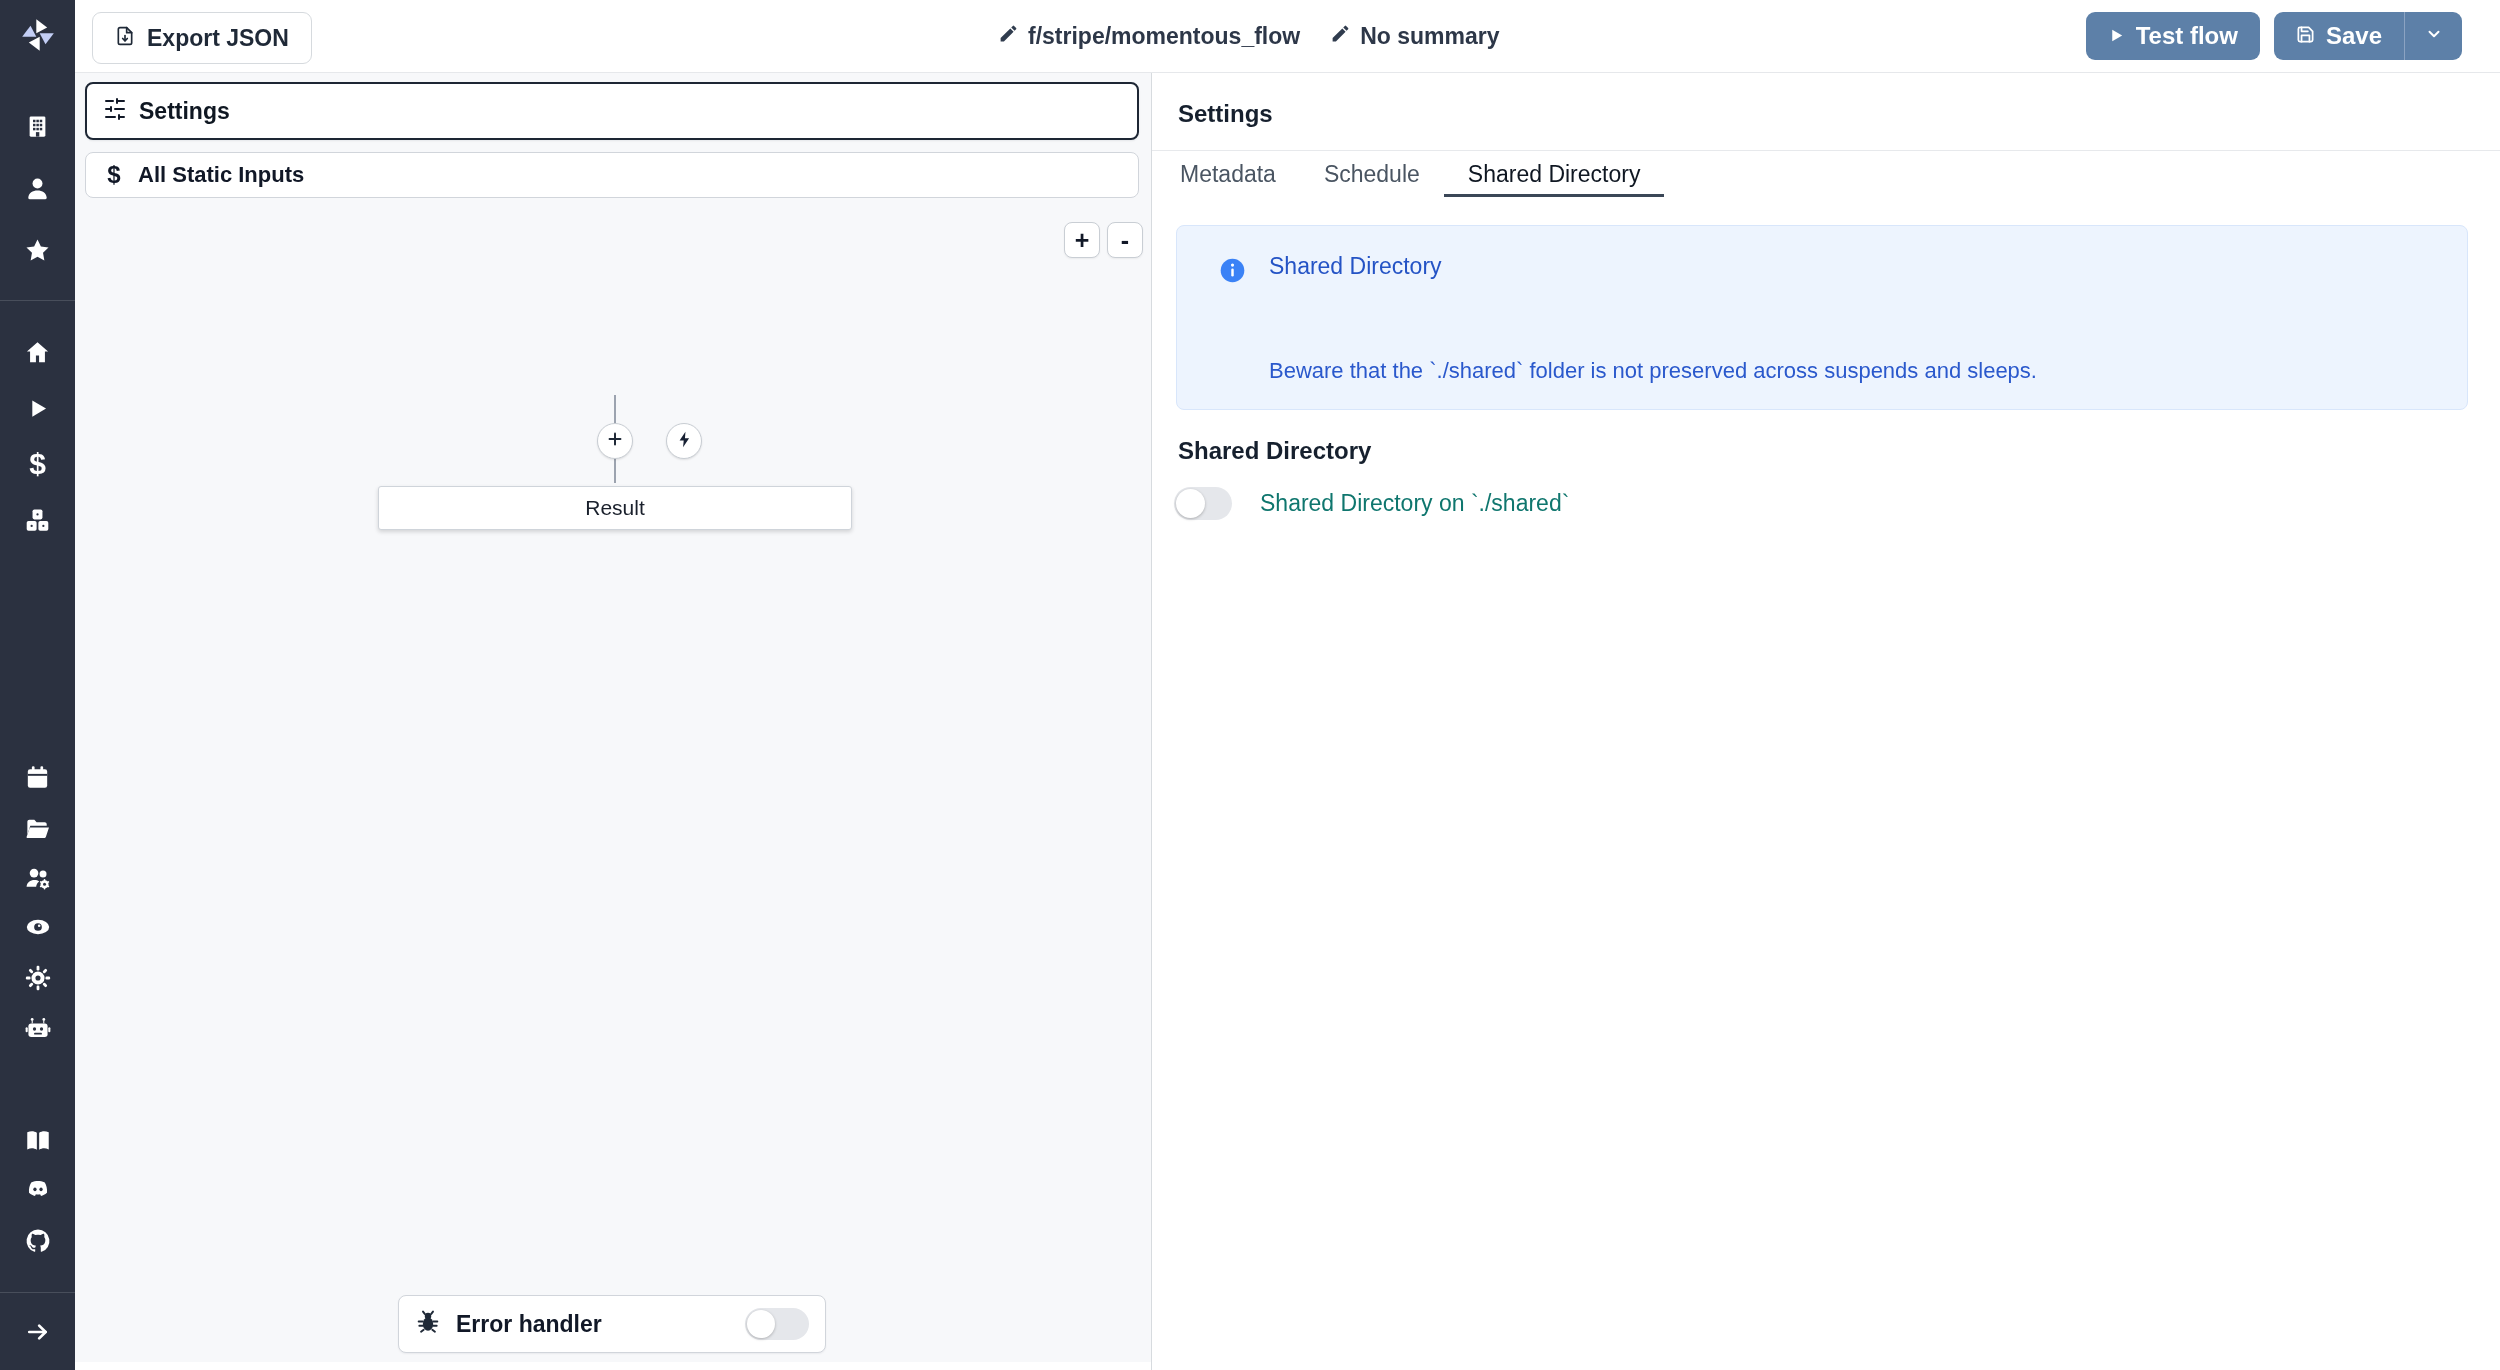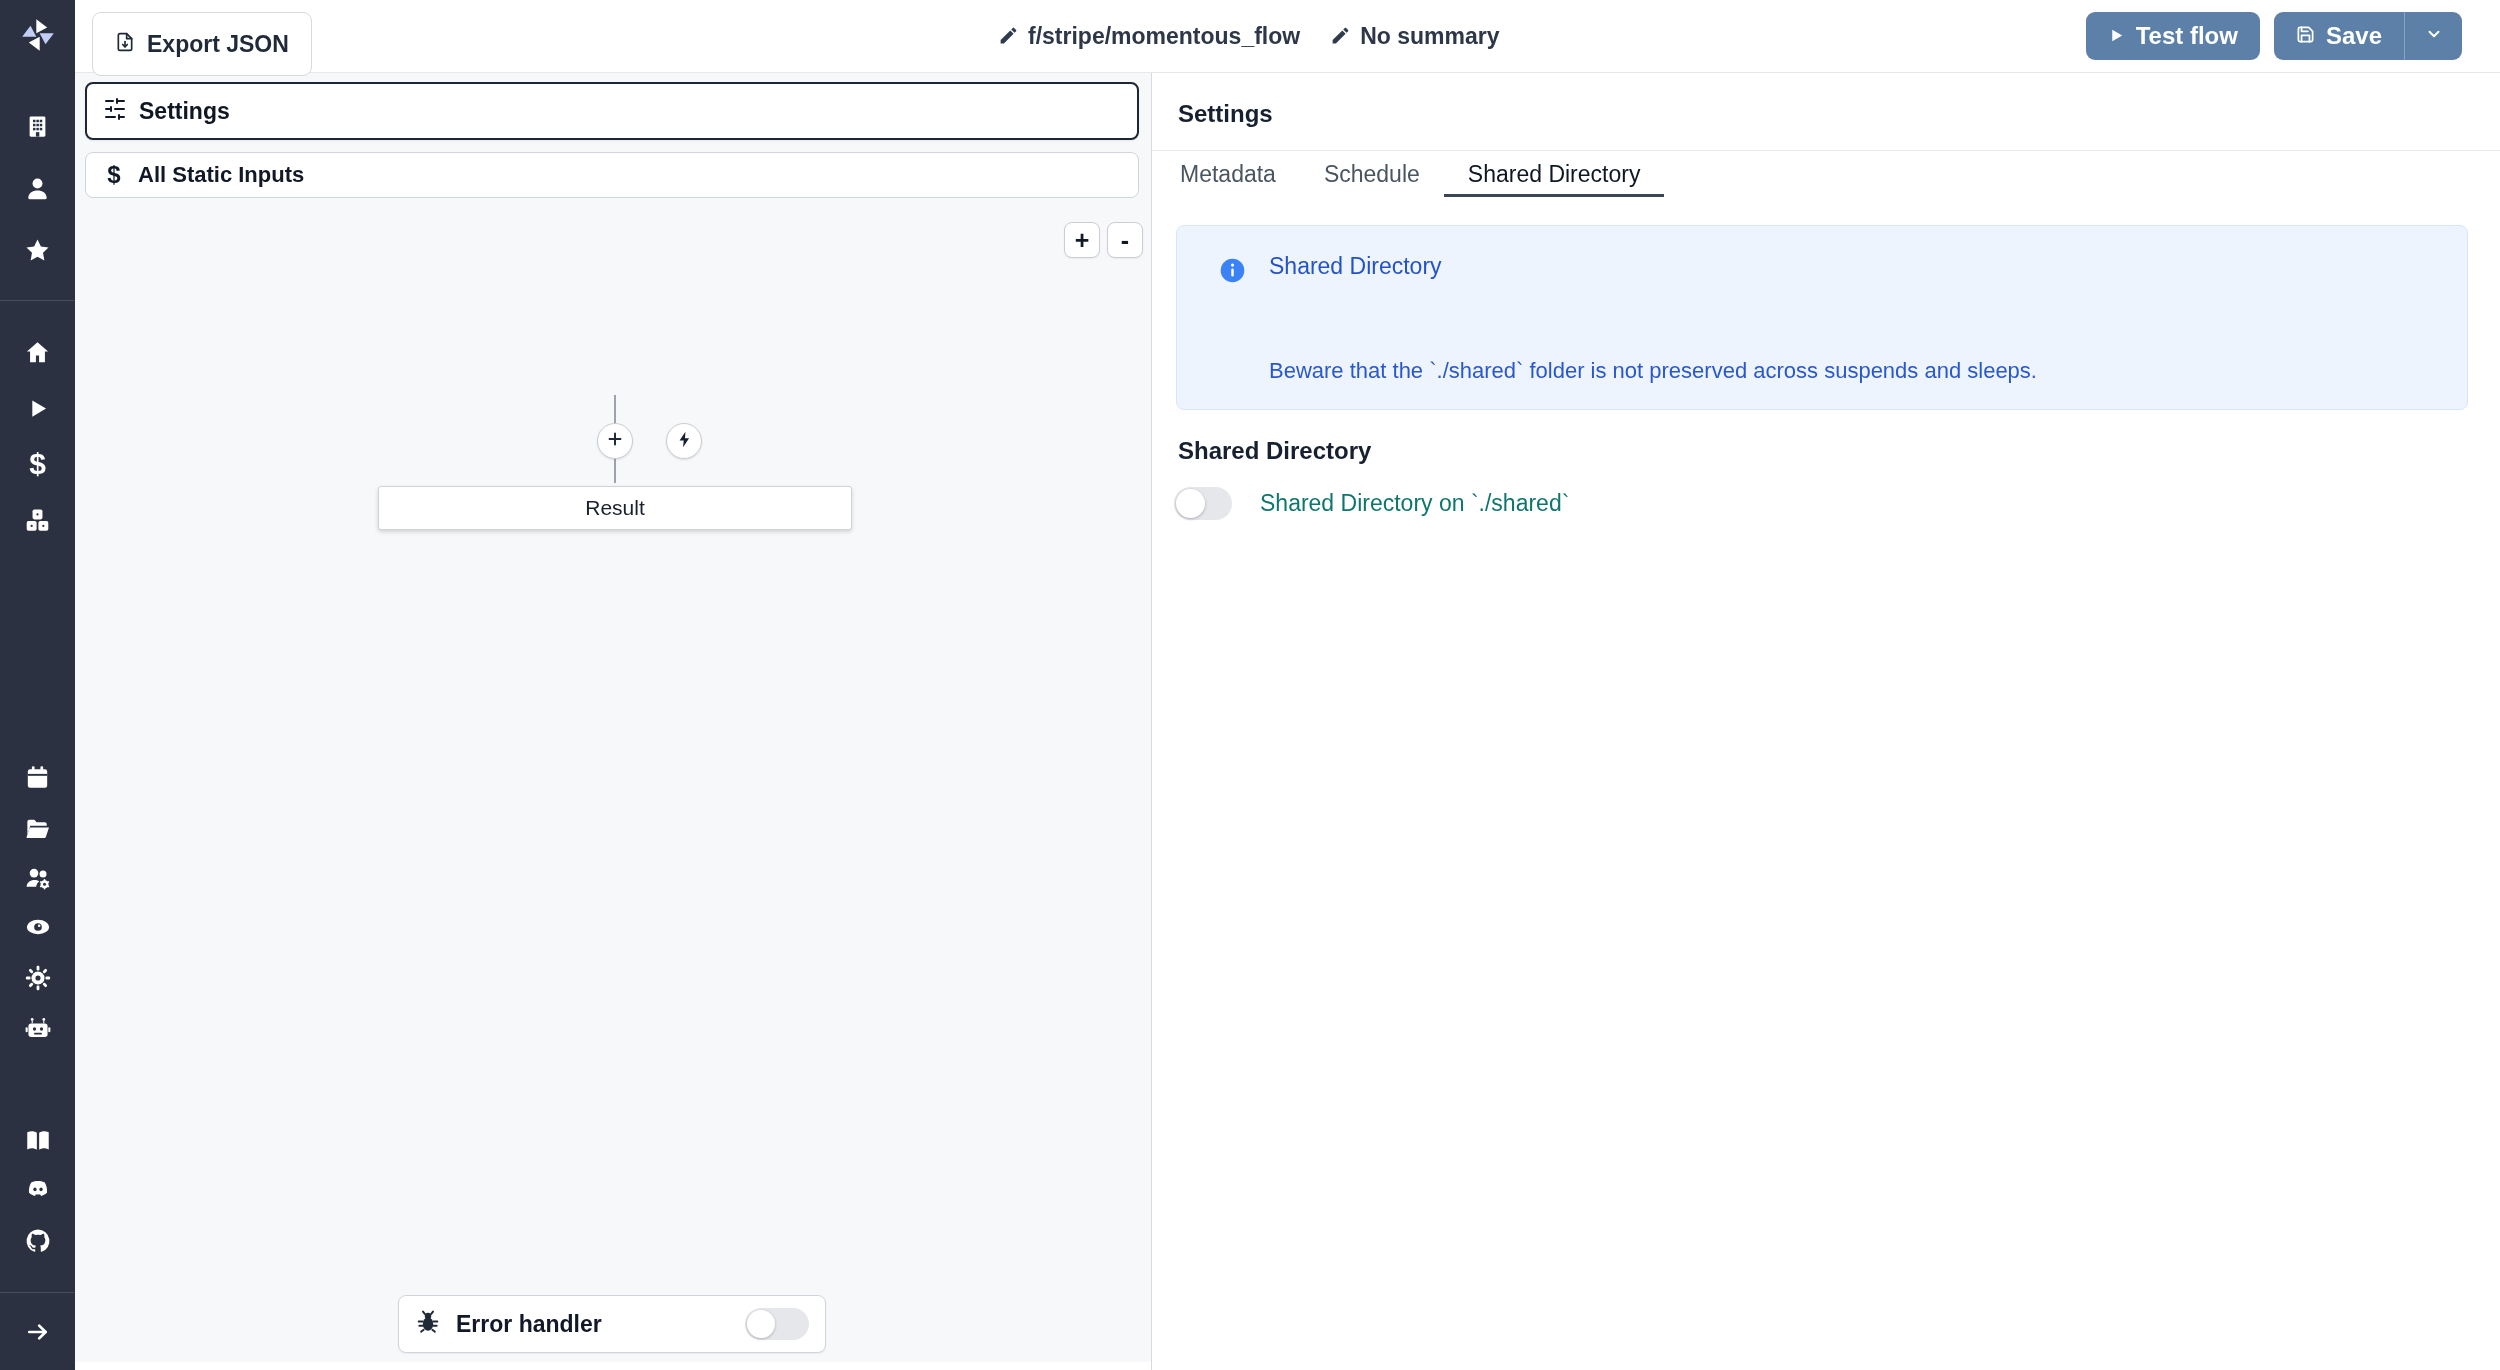--- a/index.html
+++ b/index.html
@@ -12,24 +12,24 @@
 
   
   .sidebar{position:absolute;left:0;top:0;width:75px;height:1370px;background:var(--sidebar-bg);z-index:30}
   .sb-icon{position:absolute;left:50%;transform:translateX(-50%);width:30px;height:30px;display:flex;align-items:center;justify-content:center;cursor:pointer}
   .sb-icon svg{display:block}
   .sb-divider{position:absolute;left:0;width:75px;height:1px;background:rgba(255,255,255,0.14)}
   .sb-dollar{color:#fff;font-size:30px;font-weight:bold;line-height:30px}
 
   
   .topbar{position:absolute;left:75px;top:0;right:0;height:73px;background:#fff;border-bottom:1px solid #e6e8eb;z-index:20}
-  .btn-light{position:absolute;left:17px;top:12px;height:64px;display:flex;align-items:center;gap:12px;padding:8px 22px;
+  .btn-light{position:absolute;left:17px;top:12px;height:52px;display:flex;align-items:center;gap:12px;padding:8px 22px;
     background:#fff;border:1px solid #d6dade;border-radius:9px;font-size:23px;font-weight:bold;color:#1f2937;cursor:pointer}
   .path-group{position:absolute;left:923px;top:0;height:73px;display:flex;align-items:center;gap:30px}
-  .edit-item{display:flex;align-items:flex-end;gap:9px;cursor:pointer}
+  .edit-item{display:flex;align-items:flex-start;gap:9px;cursor:pointer}
   .edit-item .txt{font-size:23px;font-weight:bold;color:#2d3748;white-space:nowrap}
   .topbar-right{position:absolute;right:38px;top:12px;display:flex;gap:14px}
   .btn-primary{height:48px;display:flex;align-items:center;gap:11px;padding:4px 22px;background:var(--primary-button);
     border:none;border-radius:9px;color:#fff;font-size:24px;font-weight:bold;cursor:pointer}
   .save-group{display:flex;height:48px;border-radius:9px;overflow:hidden}
   .save-group .btn-primary{border-radius:0}
   .save-group .chev{width:58px;display:flex;align-items:center;justify-content:center;background:var(--primary-button);
     border-left:1px solid #8ba3c2;cursor:pointer}
 
   

